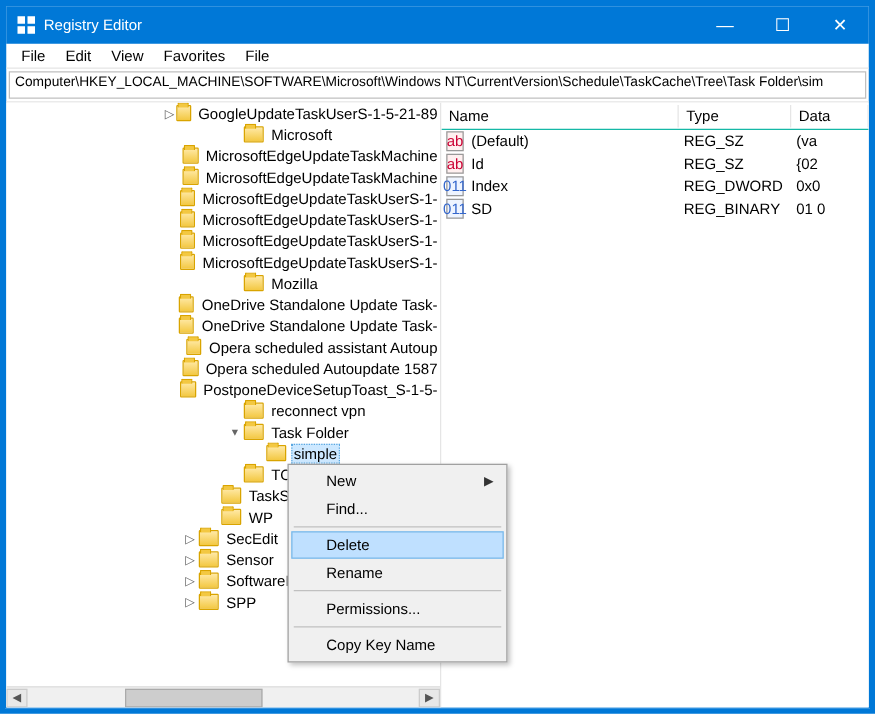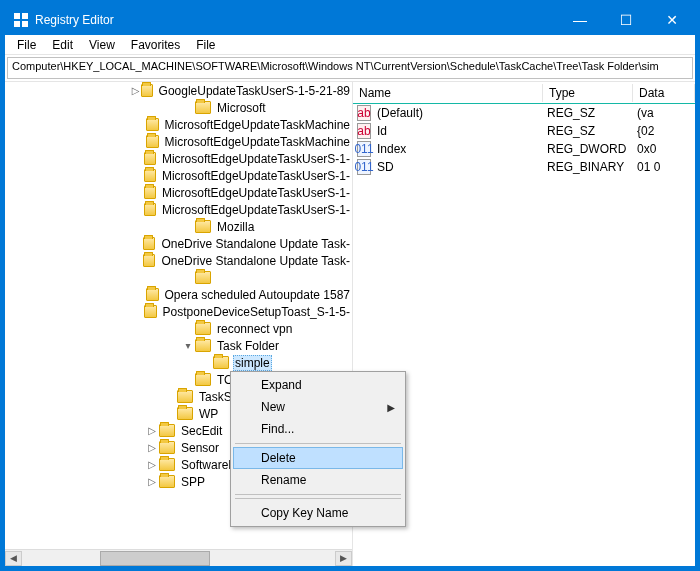--- a/index.html
+++ b/index.html
@@ -142,20 +142,21 @@
           <div class="node">
             <span class="lines" style="width: 176px;"></span>
             <span class="chev"></span>
             <span class="folder"></span>
             <span class="label">OneDrive Standalone Update Task-</span>
           </div>
           <div class="node">
             <span class="lines" style="width: 176px;"></span>
             <span class="chev"></span>
             <span class="folder"></span>
+            <span class="label">Opera scheduled assistant Autoup</span>
           </div>
           <div class="node">
             <span class="lines" style="width: 176px;"></span>
             <span class="chev"></span>
             <span class="folder"></span>
             <span class="label">Opera scheduled Autoupdate 1587</span>
           </div>
           <div class="node">
             <span class="lines" style="width: 176px;"></span>
             <span class="chev"></span>
@@ -262,34 +263,34 @@
             <span class="rtype">REG_BINARY</span>
             <span class="rdata">01 0</span>
           </div>
         </div>
     </div>
   </div>
 </div>
 
 <div class="ctxmenu" id="ctxmenu">
     <div class="ctxitem">
-      <span>Expand</span>
-    </div>
-    <div class="ctxitem">
       <span>New</span>
       <span class="arrow-r">▶</span>
     </div>
     <div class="ctxitem">
       <span>Find...</span>
     </div>
     <div class="ctxsep"></div>
     <div class="ctxitem sel">
       <span>Delete</span>
     </div>
     <div class="ctxitem">
       <span>Rename</span>
     </div>
     <div class="ctxsep"></div>
+    <div class="ctxitem">
+      <span>Permissions...</span>
+    </div>
     <div class="ctxsep"></div>
     <div class="ctxitem">
       <span>Copy Key Name</span>
     </div>
   </div>
 
 </body></html>

